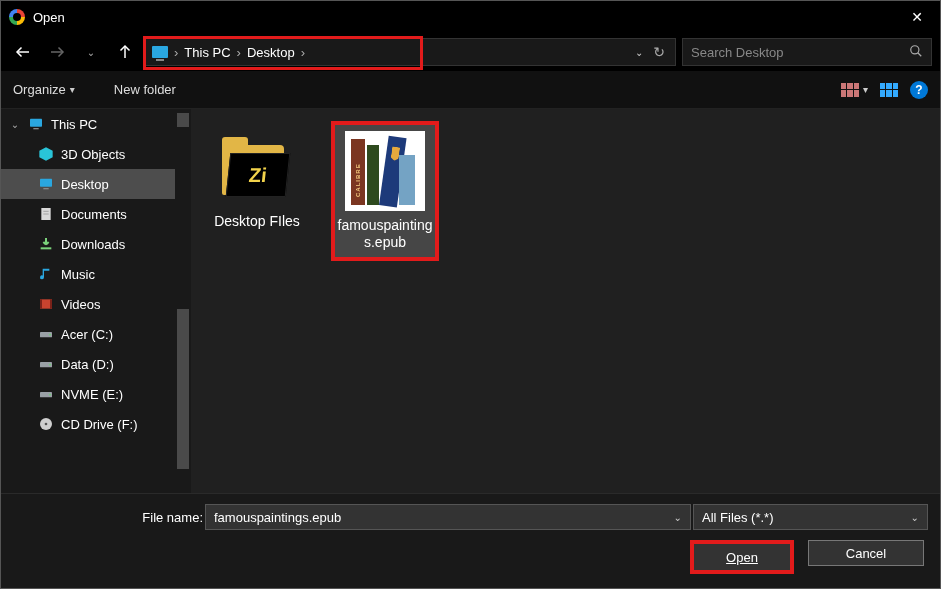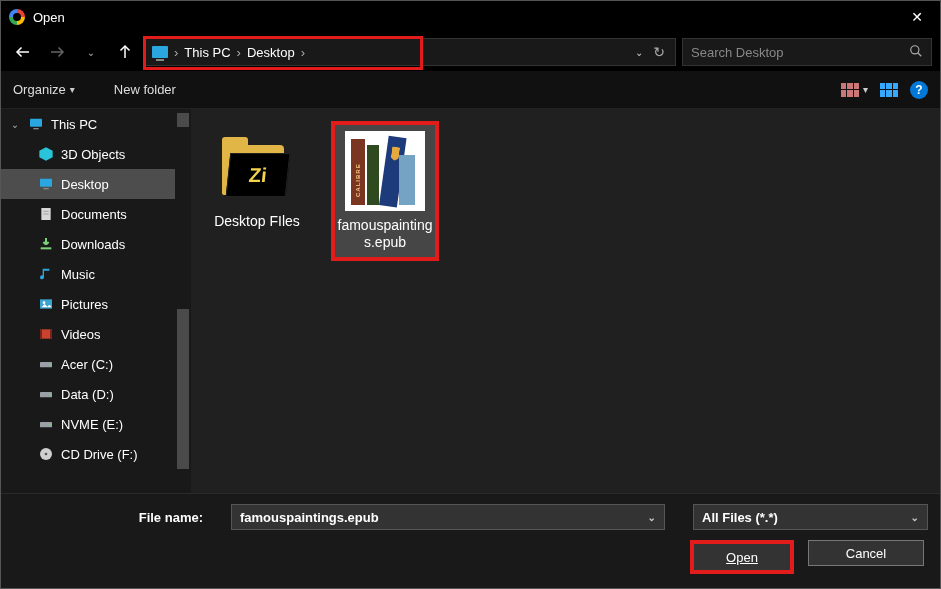--- a/index.html
+++ b/index.html
@@ -71,21 +71,21 @@
   .book { position:absolute; bottom:6px; }
   .b1 { left:6px; width:14px; height:66px; background:#7b3621; }
   .b1lab { position:absolute; left:6px; bottom:18px; width:14px; text-align:center; color:#f3c97e; font-size:6px; transform: rotate(-90deg); transform-origin: center; letter-spacing:1px; font-weight:bold;}
   .b2 { left:22px; width:12px; height:60px; background:#2e4a1e; }
   .b3 { left:34px; width:18px; height:70px; background:#1d3a7a; transform: rotate(8deg); transform-origin: bottom left; }
   .b3::after { content:""; position:absolute; top:10px; left:5px; width:8px; height:14px; background:#e6a93d; clip-path: polygon(0 0,100% 0,100% 80%,50% 100%,0 80%);}
   .b4 { left:54px; width:16px; height:50px; background:#74a3c4; }
 
   
   .footer { background:#191919; padding: 10px 12px 14px; display:flex; flex-direction:column; gap:10px; border-top:1px solid #2a2a2a;}
-  .row { display:flex; align-items:center; gap:28px;font-weight:bold; }
+  .row { display:flex; align-items:center; gap:2px; }
   .row .lbl { width: 190px; text-align:right; color:#fff;}
   .filename-input { flex:1; height:26px; background:#333; border:1px solid #555; color:#fff; padding:0 8px; display:flex; align-items:center; justify-content:space-between;}
   .filter-select { width:235px; height:26px; background:#333; border:1px solid #555; color:#fff; padding:1px 8px; display:flex; align-items:center; justify-content:space-between;}
   .btnrow { display:flex; justify-content:flex-end; gap:14px; padding-right:4px;}
   .btn { width:116px; height:26px; background:#333; border:1px solid #777; color:#fff; display:flex; align-items:center; justify-content:center; }
 
   .chev { font-size:10px; color:#ccc; }
 
 </style>
 </head>
@@ -237,30 +237,20 @@
           <span class="tree-icon">
               <svg viewBox="0 0 24 24">
                 <path fill="#2aa7e0" d="M9 17a3 3 0 1 1-2-2.8V4h10v3H9z"></path>
               </svg>
             </span>
           <span>Music</span>
         </div>
         <div class="tree-item child">
           <span class="tree-icon">
               <svg viewBox="0 0 24 24">
-                <rect x="3" y="5" width="18" height="14" fill="#3aa3cf"></rect>
-                <circle cx="9" cy="10" r="2" fill="#fff"></circle>
-                <path fill="#fff" d="M5 17l5-5 4 4 3-3 3 3v1H5z"></path>
-              </svg>
-            </span>
-          <span>Pictures</span>
-        </div>
-        <div class="tree-item child">
-          <span class="tree-icon">
-              <svg viewBox="0 0 24 24">
                 <rect x="3" y="5" width="18" height="14" fill="#c9432f"></rect>
                 <rect x="3" y="5" width="3" height="14" fill="#7a2219"></rect>
                 <rect x="18" y="5" width="3" height="14" fill="#7a2219"></rect>
               </svg>
             </span>
           <span>Videos</span>
         </div>
         <div class="tree-item child">
           <span class="tree-icon">
               <svg viewBox="0 0 24 24">

